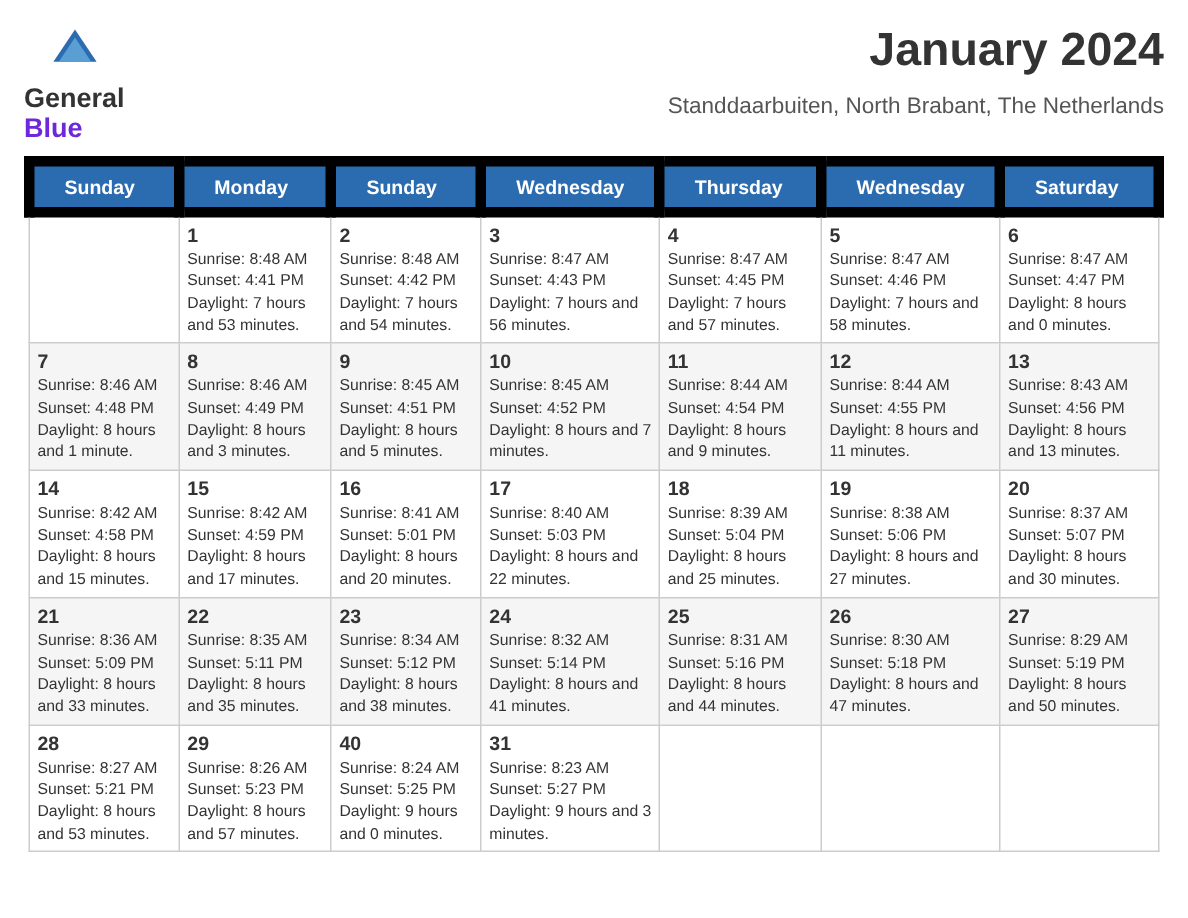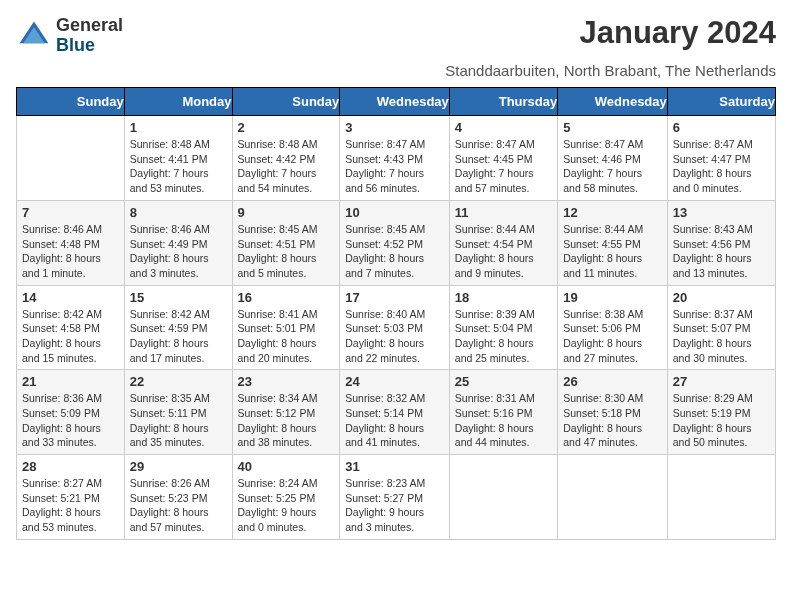--- a/index.html
+++ b/index.html
@@ -13,28 +13,29 @@
     .header-area {
       display: flex;
       align-items: flex-start;
       justify-content: space-between;
       margin-bottom: 4px;
     }
     .logo {
       display: flex;
       align-items: center;
       gap: 4px;
+      flex-direction: column;
     }
     .logo-text {
       font-size: 18px;
       font-weight: bold;
       line-height: 1.1;
     }
     .logo-general { color: #333; }
-    .logo-blue { color: #0c4a6e; }
+    .logo-blue { color: #6d28d9; }
     .logo-icon {
       width: 36px;
       height: 36px;
     }
     .title-block {
       text-align: right;
     }
     .month-title {
       font-size: 31px;
       font-weight: bold;
@@ -48,25 +49,25 @@
     }
     table {
       width: 100%;
       border-collapse: collapse;
       margin-top: 8px;
       font-size: 11px;
     }
     thead tr th {
       background-color: #2b6cb0;
       color: #fff;
-      padding: 6px 0;
-      text-align: right;
+      padding: 6px 20px;
+      text-align: left;
       font-size: 13px;
       font-weight: bold;
-      border: 1px solid #000000;
+      border: 7px solid #000000;
     }
     tbody tr td {
       vertical-align: top;
       border: 1px solid #ccc;
       padding: 4px 5px;
       width: 113px;
       min-height: 80px;
     }
     tbody tr:nth-child(even) td {
       background-color: #f5f5f5;

